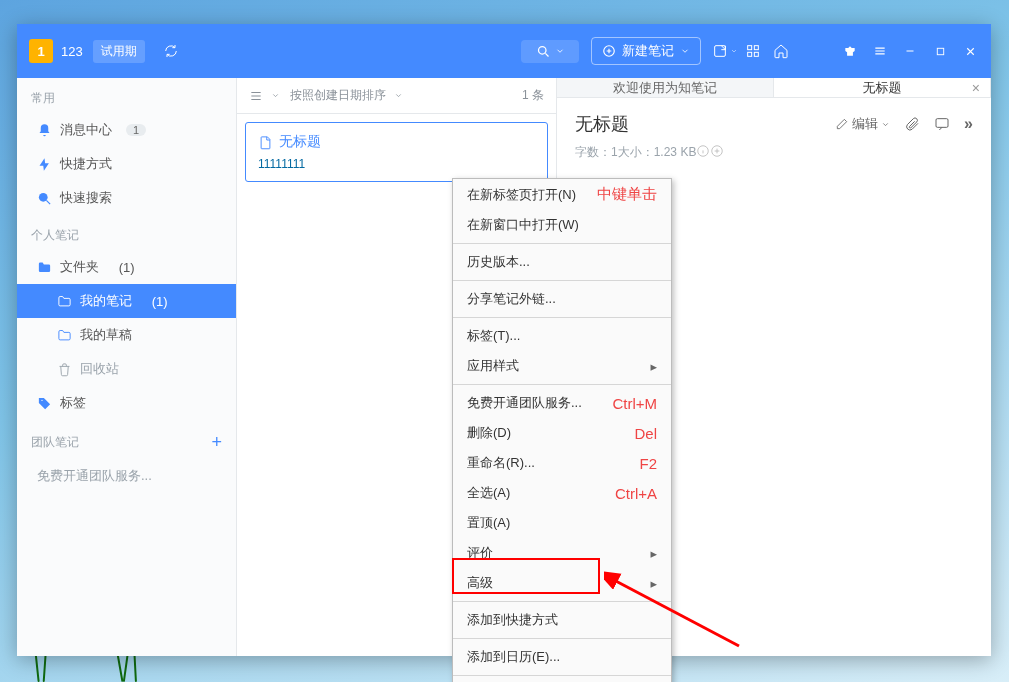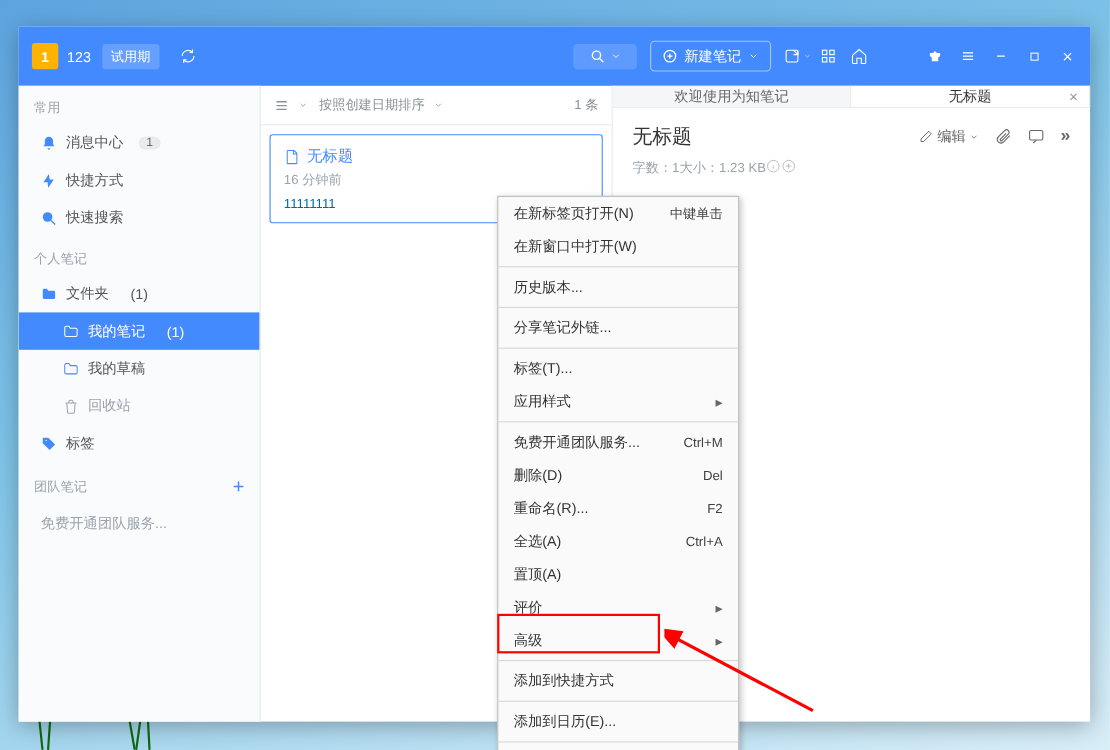--- a/index.html
+++ b/index.html
@@ -37,21 +37,21 @@
 .tab.active { color:#333; background:#fff; }
 .tab:not(.active) { background:#f4f6f8; }
 .tab .close { position:absolute; right:10px; font-size:14px; color:#999; }
 .note-hdr { padding:14px 18px 8px; display:flex; align-items:center; }
 .note-title { font-size:18px; color:#333; flex:1; }
 .note-actions { display:flex; gap:14px; align-items:center; color:#666; font-size:13px; }
 .note-actions span { cursor:pointer; display:flex; align-items:center; gap:3px; }
 .note-meta { padding:0 18px 10px; color:#9aa3ab; font-size:12px; display:flex; align-items:center; }
 .ctxmenu { position:absolute; left:452px; top:178px; width:220px; background:#fafafa; border:1px solid #bcbcbc; box-shadow:2px 2px 6px rgba(0,0,0,.25); font-size:13px; color:#333; }
 .ctxmenu .mi { padding:6px 14px; display:flex; align-items:center; cursor:pointer; }
-.ctxmenu .mi .sc { margin-left:auto; color:#404040; font-size:12px; }
+.ctxmenu .mi .sc { margin-left:auto; color:#ef4444; font-size:15px; }
 .ctxmenu .sep { height:1px; background:#d6d6d6; margin:3px 0; }
 .ctxmenu .arrow { margin-left:auto; color:#666; }
 .redbox { position:absolute; left:452px; top:558px; width:148px; height:36px; border:2px solid #ff0000; pointer-events:none; }
 .redarrow { position:absolute; left:604px; top:571px; width:140px; height:80px; pointer-events:none; }
 .plus { font-size:18px; color:#448aff; cursor:pointer; }
 svg.icon { width:15px; height:15px; flex-shrink:0; }
 .ficon { fill:#448aff; }
 .gicon { fill:#9aa3ab; }
 </style>
 </head>
@@ -223,21 +223,20 @@
         </span>
         <span class="nl-count">1 条</span>
       </div>
       <div class="note-item">
         <div class="title">
           <svg class="icon" viewBox="0 0 24 24" style="fill:none;stroke:#448aff;stroke-width:1.5">
               <path d="M6 3h9l4 4v14a1 1 0 0 1-1 1H6a1 1 0 0 1-1-1V4a1 1 0 0 1 1-1z M14 3v5h5"></path>
             </svg>
           <span>无标题</span>
         </div>
-        <div class="time">16 分钟前</div>
         <div class="preview">11111111</div>
       </div>
     </div>
 
     <div class="content">
       <div class="tabs">
         <div class="tab">欢迎使用为知笔记</div>
         <div class="tab active">
           <span>无标题</span>
           <span class="close">×</span>

